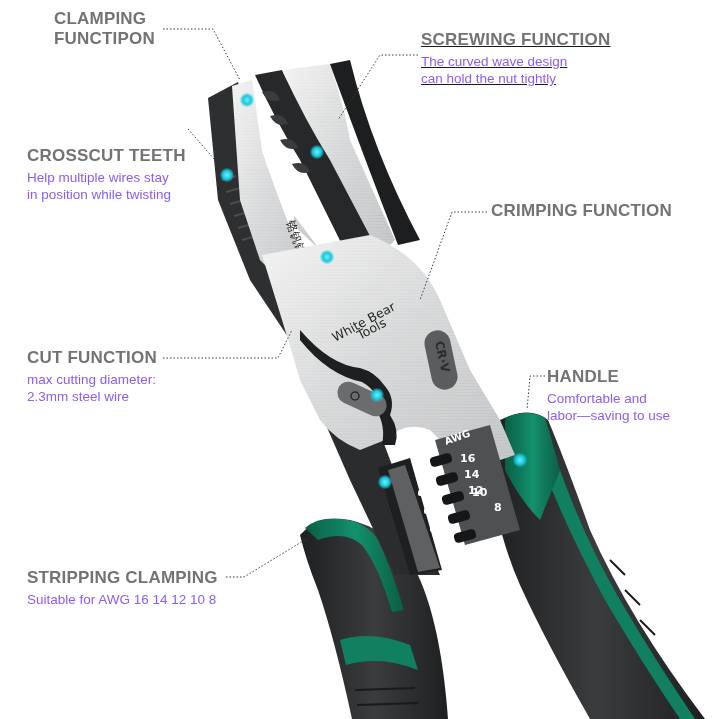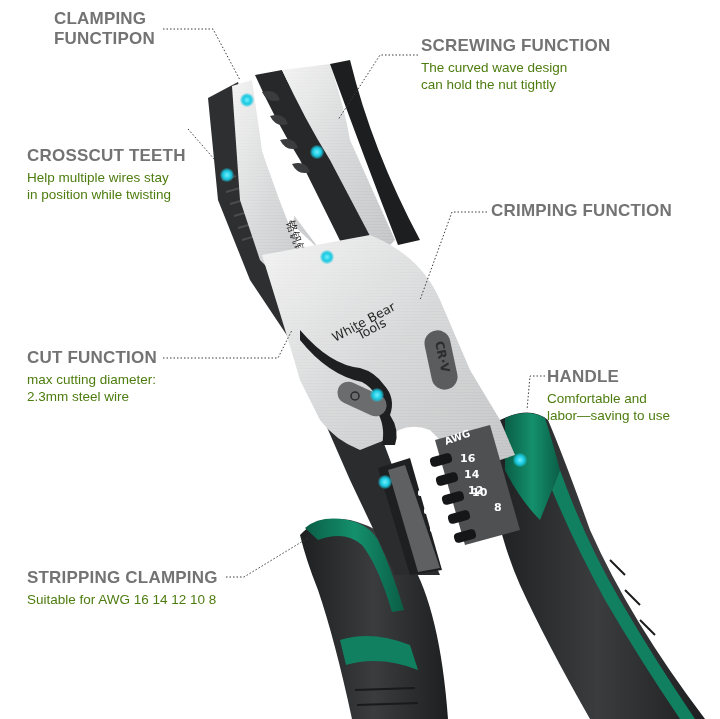--- a/index.html
+++ b/index.html
@@ -3,21 +3,21 @@
 <meta charset="utf-8">
 <style>
   html, body { margin: 0; padding: 0; background: #ffffff; }
   body { width: 720px; height: 719px; position: relative; overflow: hidden;
          font-family: "Liberation Sans", "DejaVu Sans", sans-serif; color: #1a1a1a; }
   .stage { position: absolute; left: 0; top: 0; width: 720px; height: 719px; }
   .art { position: absolute; left: 0; top: 0; }
   .callout { position: absolute; }
   .callout .title { font-weight: 700; font-size: 17px; line-height: 20px; color: #737373;
                     letter-spacing: 0.2px; white-space: nowrap; }
-  .callout .desc { font-size: 13.5px; line-height: 17px; color: #4d7c0f; white-space: nowrap; margin-top: 3px; }
+  .callout .desc { font-size: 13.5px; line-height: 17px; color: #8b5cf6; white-space: nowrap; margin-top: 3px; }
   .engr { font-family: "DejaVu Sans", sans-serif; }
 </style>
 </head>
 <body>
 
 <div class="stage">
 
   <svg class="art" width="720" height="719" viewBox="0 0 720 719" xmlns="http://www.w3.org/2000/svg">
     <defs>
       <linearGradient id="steel" x1="0" y1="0" x2="1" y2="1">
@@ -165,21 +165,21 @@
       <circle cx="520" cy="460" r="7" fill="url(#dotg)"></circle>
       <circle cx="385" cy="482" r="7" fill="url(#dotg)"></circle>
     </g>
   </svg>
 
   <div class="callout" style="left:54px; top:9px;">
     <div class="title">CLAMPING</div>
     <div class="title">FUNCTIPON</div>
   </div>
 
-  <div class="callout" style="left:421px; top:36px;">
+  <div class="callout" style="left:421px; top:30px;text-decoration:underline;">
     <div class="title">SCREWING FUNCTION</div>
     <div class="desc">
       <div>The curved wave design</div>
       <div>can hold the nut tightly</div>
     </div>
   </div>
 
   <div class="callout" style="left:27px; top:118px;margin-top:28px;">
     <div class="title">CROSSCUT TEETH</div>
     <div class="desc">

